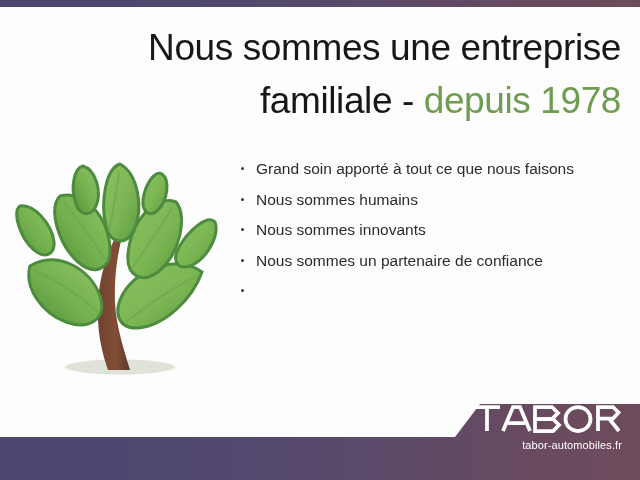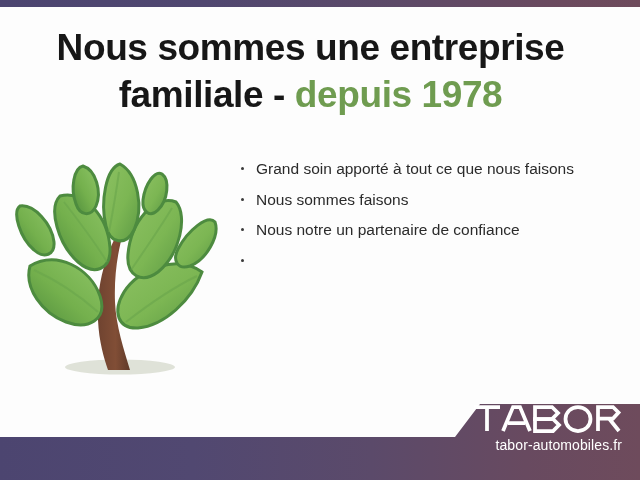--- a/index.html
+++ b/index.html
@@ -30,31 +30,31 @@
     height: 7px;
     background: linear-gradient(90deg, #4c4570 0%, #504770 32%, #5d4a68 62%, #6b4a5e 88%, #6e4b5c 100%);
   }
 
   
   .headline {
     position: absolute;
     left: 0;
     top: 26px;
     width: 621px;
-    text-align: center;
+    text-align: right;
     color: #171717;
     font-family: "Liberation Sans", sans-serif;
-    font-weight: bold;
+    font-weight: normal;
     font-size: 37px;
     line-height: 43px;
     letter-spacing: -0.4px;
   }
   .headline .line2 {
     display: block;
-    margin-top: 4px;
+    margin-top: 10px;
   }
   .accent-green {
     color: #6f9c50;
   }
 
   
   .bullets {
     position: absolute;
     left: 228px;
     top: 150px;
@@ -125,21 +125,21 @@
   .logo-word svg {
     display: block;
     height: 34px;
     width: 150px;
   }
   .logo-url {
     display: block;
     margin-top: 2px;
     color: #ffffff;
     font-family: "Liberation Sans", sans-serif;
-    font-size: 14px;
+    font-size: 11px;
     line-height: 14px;
     letter-spacing: 0.1px;
   }
 </style>
 </head>
 <body>
 
 <div id="slide">
 
   <div class="top-bar"></div>
@@ -219,25 +219,29 @@
     </svg>
   </div>
 
   <ul class="bullets">
     <li>
       <span class="dot"></span>
       <span>Grand soin apporté à tout ce que nous faisons</span>
     </li>
     <li>
       <span class="dot"></span>
-      <span>Nous sommes faisons</span>
-    </li>
-    <li>
-      <span class="dot"></span>
-      <span>Nous notre un partenaire de confiance</span>
+      <span>Nous sommes humains</span>
+    </li>
+    <li>
+      <span class="dot"></span>
+      <span>Nous sommes innovants</span>
+    </li>
+    <li>
+      <span class="dot"></span>
+      <span>Nous sommes un partenaire de confiance</span>
     </li>
     <li>
       <span class="dot"></span>
     </li>
   </ul>
 
   <div class="footer">
     <svg viewBox="0 0 640 80" xmlns="http://www.w3.org/2000/svg" preserveAspectRatio="none">
       <defs>
         <linearGradient id="footerG" x1="0" y1="0" x2="1" y2="0">

